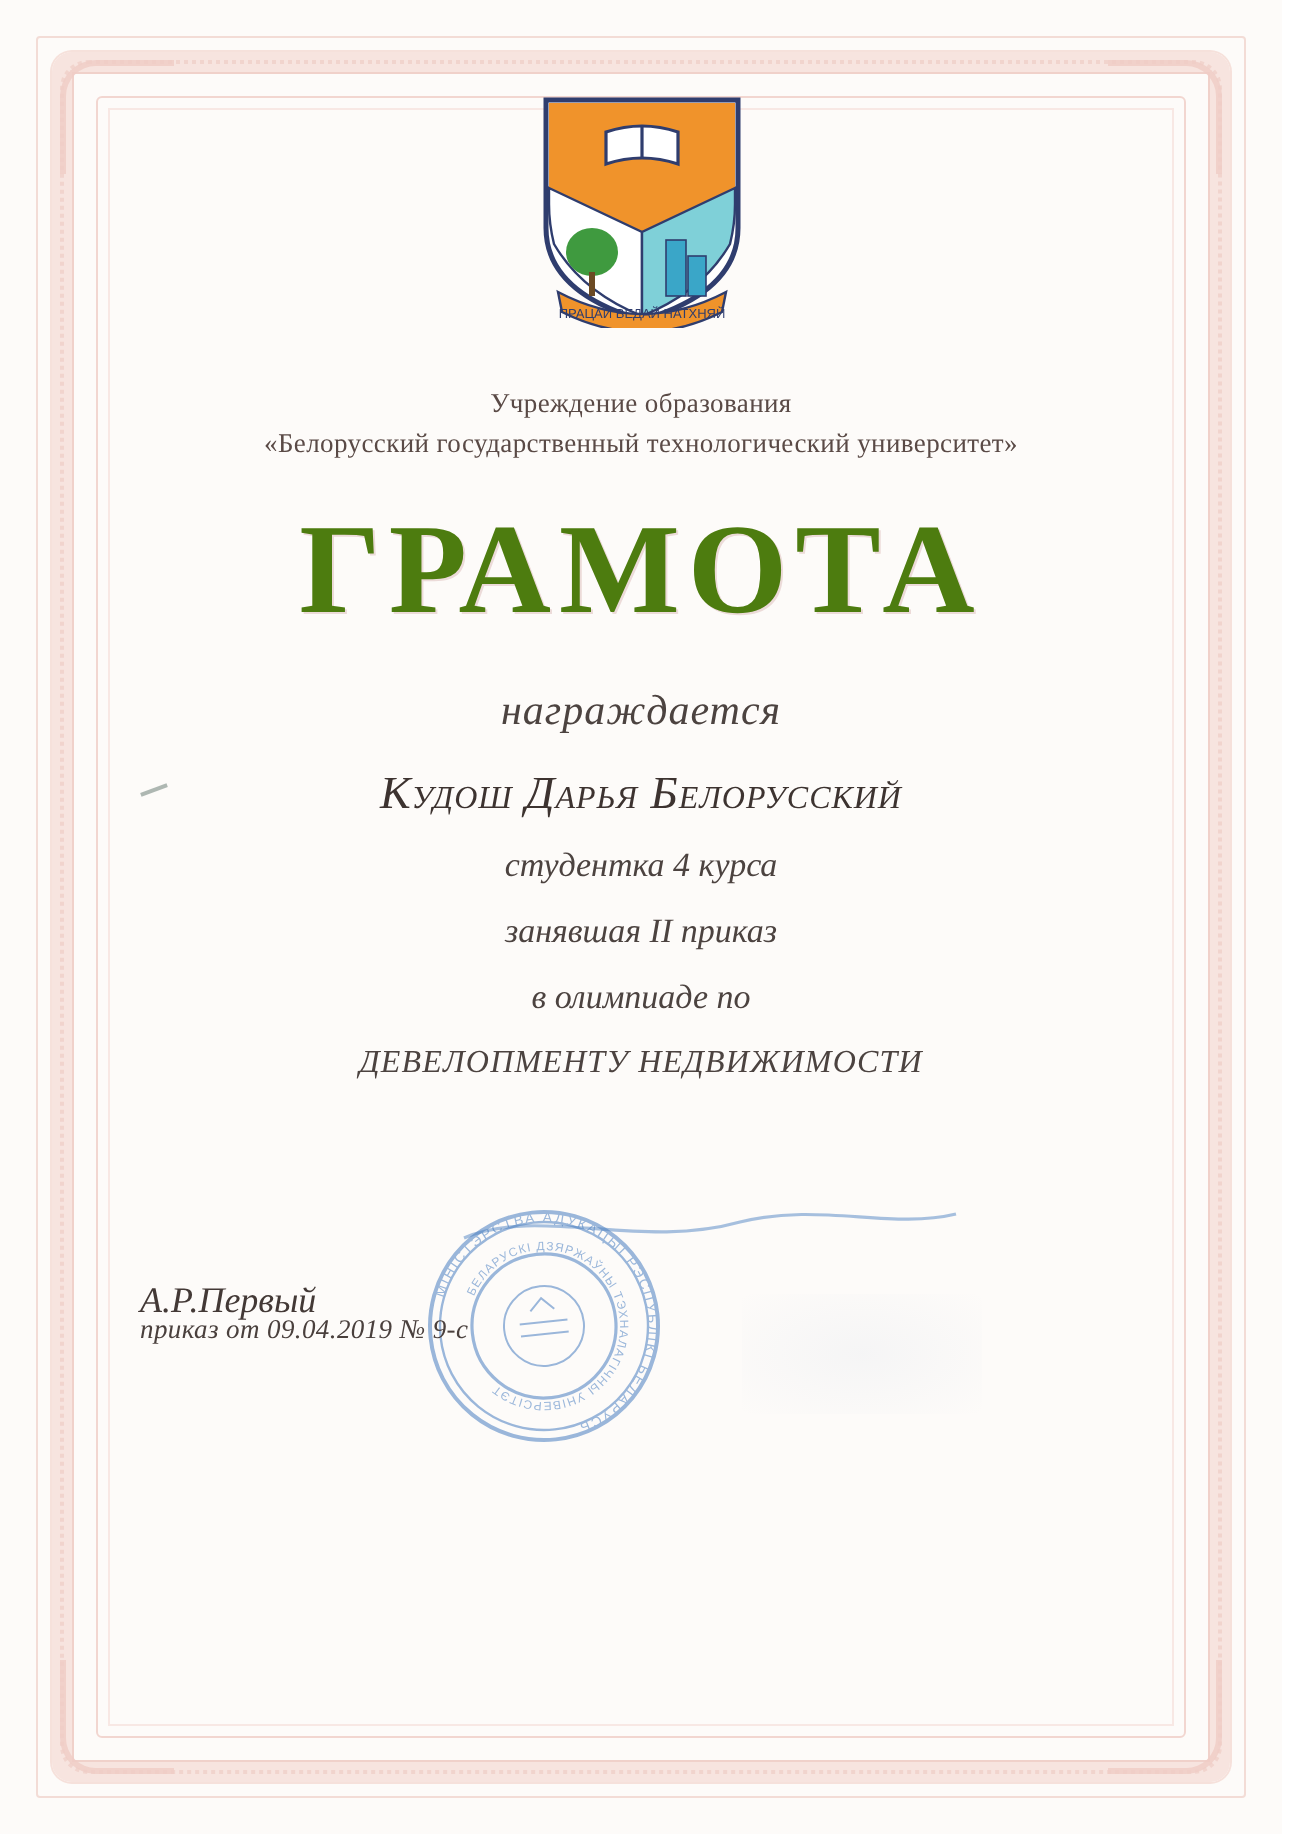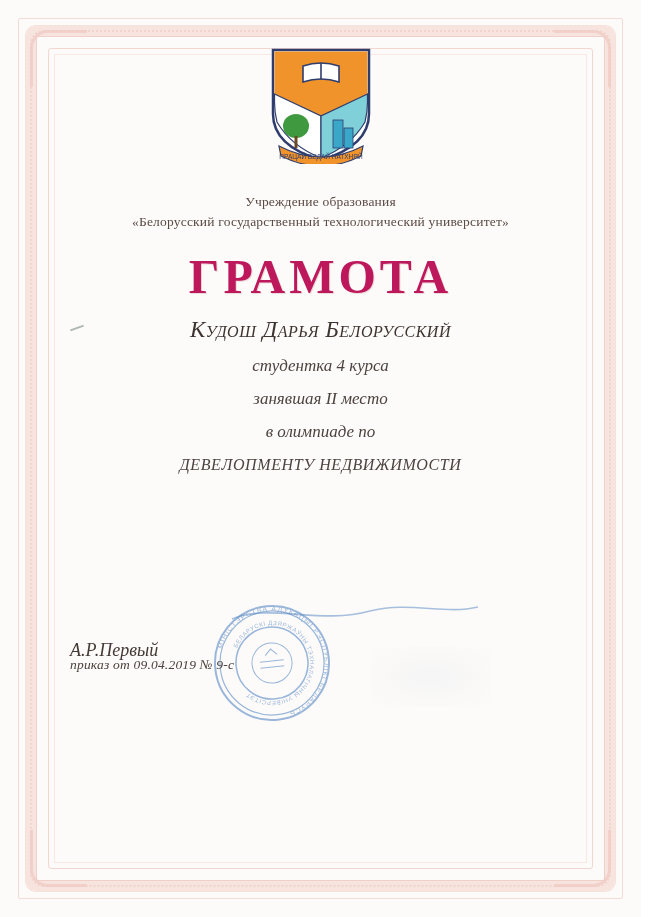--- a/index.html
+++ b/index.html
@@ -99,24 +99,24 @@
     color: #5a4a46;
     font-size: 13.5px;
     letter-spacing: .2px;
     line-height: 1.45;
   }
   .org-block { margin-top: 28px; }
   .org-line2 { font-size: 13.5px; }
 
   .title {
     margin-top: 22px;
-    font-size: 48px;
+    font-size: 64px;
     line-height: 1;
     font-weight: bold;
-    color: #be185d;
+    color: #4d7c0f;
     letter-spacing: 4px;
     text-shadow: 1px 1px 0 rgba(160,80,70,.18);
     font-family: "Liberation Serif", serif;
   }
 
   .awarded {
     margin-top: 26px;
     font-size: 21px;
     font-style: italic;
     color: #4c4340;
@@ -264,28 +264,29 @@
       </svg>
     </div>
 
     <div class="org-block">
       <div class="org-line1">Учреждение образования</div>
       <div class="org-line2">«Белорусский государственный технологический университет»</div>
     </div>
 
     <div class="title">ГРАМОТА</div>
 
+    <div class="awarded">награждается</div>
 
     <div class="recipient">
       <span class="tick"></span>
       <span>Кудош Дарья Белорусский</span>
     </div>
 
     <div class="line">студентка 4 курса</div>
-    <div class="line">занявшая II место</div>
+    <div class="line">занявшая II приказ</div>
     <div class="line">в олимпиаде по</div>
     <div class="line caps">ДЕВЕЛОПМЕНТУ НЕДВИЖИМОСТИ</div>
 
     <div class="stamp">
       <svg width="128" height="128" viewBox="0 0 128 128" xmlns="http://www.w3.org/2000/svg">
         <defs>
           <path id="outerArc" d="M 64,64 m -52,0 a 52,52 0 1,1 104,0 a 52,52 0 1,1 -104,0"></path>
           <path id="innerArc" d="M 64,64 m -38,0 a 38,38 0 1,1 76,0 a 38,38 0 1,1 -76,0"></path>
         </defs>
         <circle cx="64" cy="64" r="57" fill="none" stroke="#4a7fc1" stroke-width="2"></circle>

